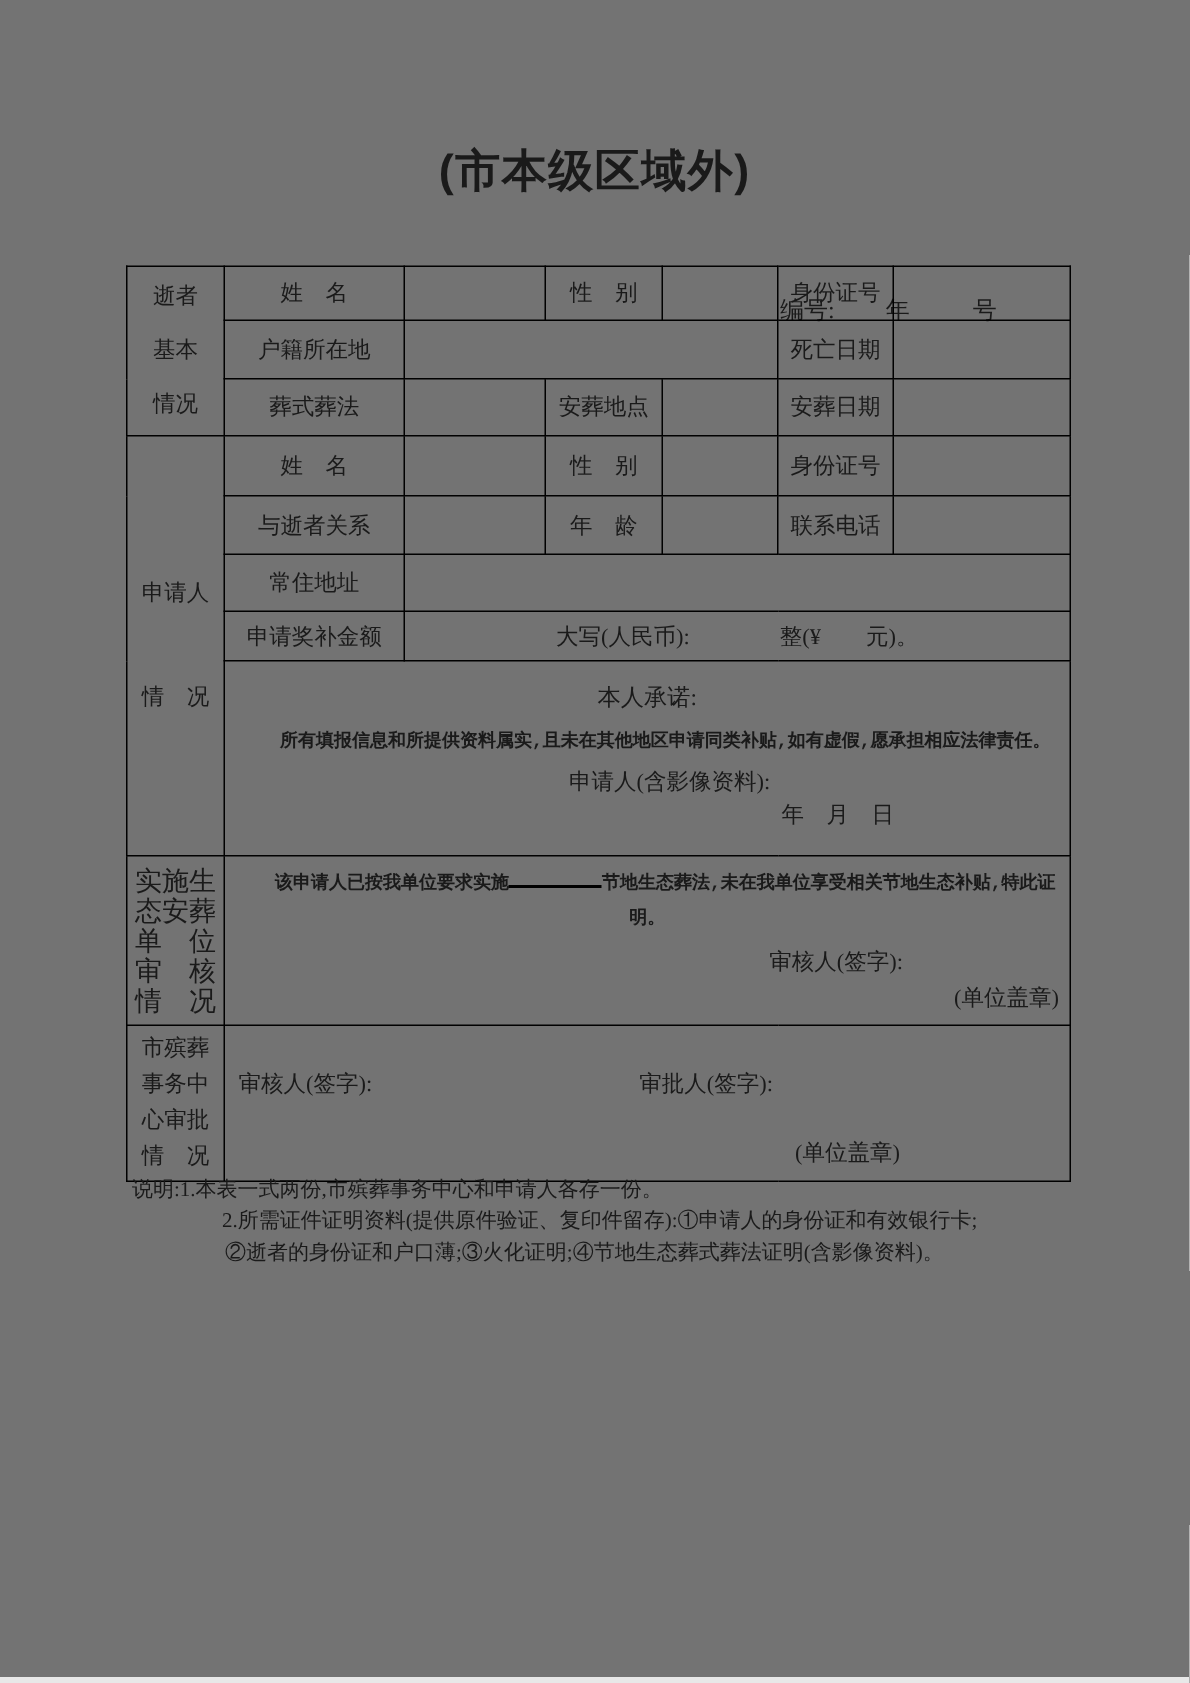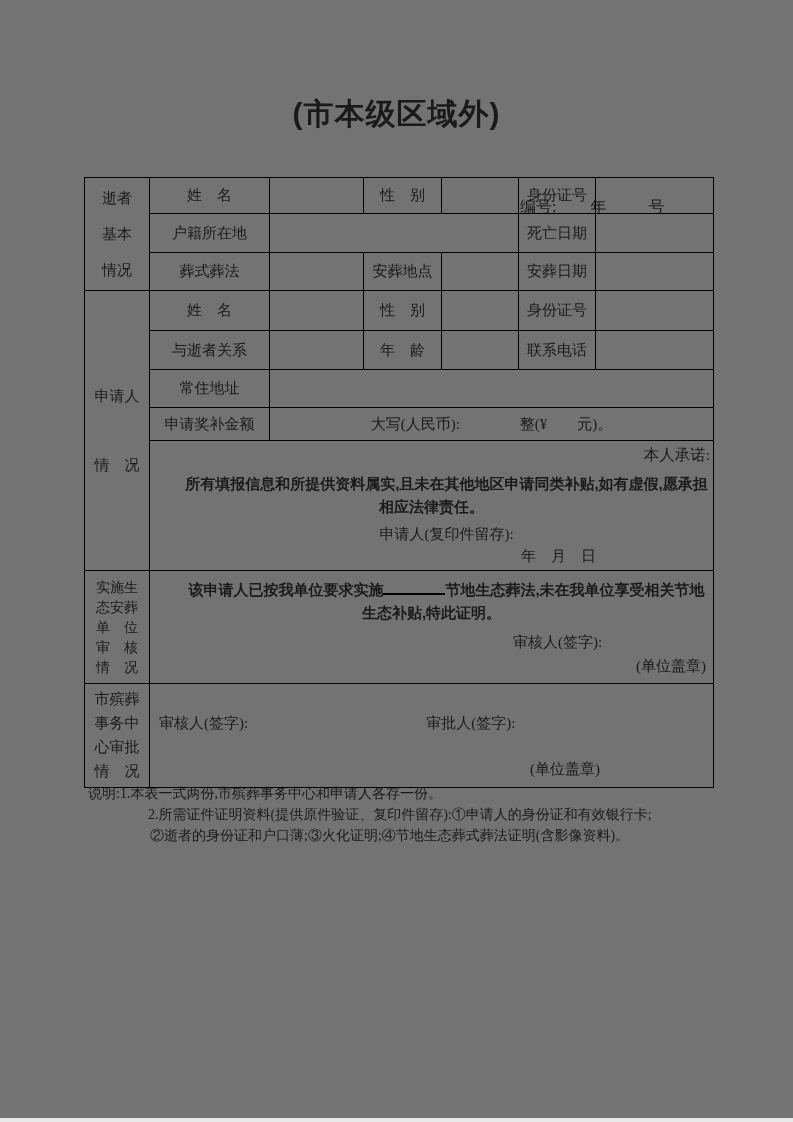--- a/index.html
+++ b/index.html
@@ -54,39 +54,39 @@
   td.vlabel { padding: 2px 1px; }
   .vlabel-inner {
     display: flex;
     flex-direction: column;
     align-items: center;
     justify-content: center;
     height: 100%;
   }
   .gap22 { gap: 17px; }
   .gap50 { gap: 50px; }
-  .gap2  { gap: 1px; font-size: 14px; }
+  .gap2  { gap: 1px; font-size: 18px; }
   .gap4  { gap: 5px; }
 
   td.content {
     text-align: left;
     vertical-align: top;
     padding: 8px 10px 4px 10px;
   }
   td.amount-cell { text-align: left; padding-left: 8px; }
 
   .bold-para {
-    font-family: Liberation Sans, sans-serif;
+    font-family: Liberation Mono, monospace;
     font-weight: 700;
-    font-size: 15px;
+    font-size: 12px;
     line-height: 23px;
     text-indent: 2em;
     margin-top: 8px;
   }
-  .commit-heading { font-size: 15.5px; line-height: 18px; text-align: right; }
+  .commit-heading { font-size: 15.5px; line-height: 18px; }
   .sign-line { margin: 6px 0 0 30px; font-size: 15px; line-height: 20px; }
   .date-line { margin-top: 2px; text-align: right; padding-right: 114px; font-size: 15px; line-height: 20px; }
 
   .unit-para { margin-top: 0; }
   .blank-rule {
     display: inline-block;
     width: 62px;
     height: 0.95em;
     border-bottom: 2px solid #000;
   }
@@ -192,21 +192,21 @@
       <td colspan="5"></td>
     </tr>
     <tr style="height:33px">
       <td>申请奖补金额</td>
       <td colspan="5" class="amount-cell">大写(人民币):　　　　整(¥　　元)。</td>
     </tr>
     <tr style="height:130px">
       <td colspan="6" class="content">
         <div class="commit-heading">本人承诺:</div>
         <p class="bold-para">所有填报信息和所提供资料属实,且未在其他地区申请同类补贴,如有虚假,愿承担相应法律责任。</p>
-        <div class="sign-line">申请人(复印件留存):</div>
+        <div class="sign-line">申请人(含影像资料):</div>
         <div class="date-line">年　月　日</div>
       </td>
     </tr>
 
     <tr style="height:113px">
       <td class="vlabel">
         <div class="vlabel-inner gap2">
           <div>实施生</div>
           <div>态安葬</div>
           <div>单　位</div>

